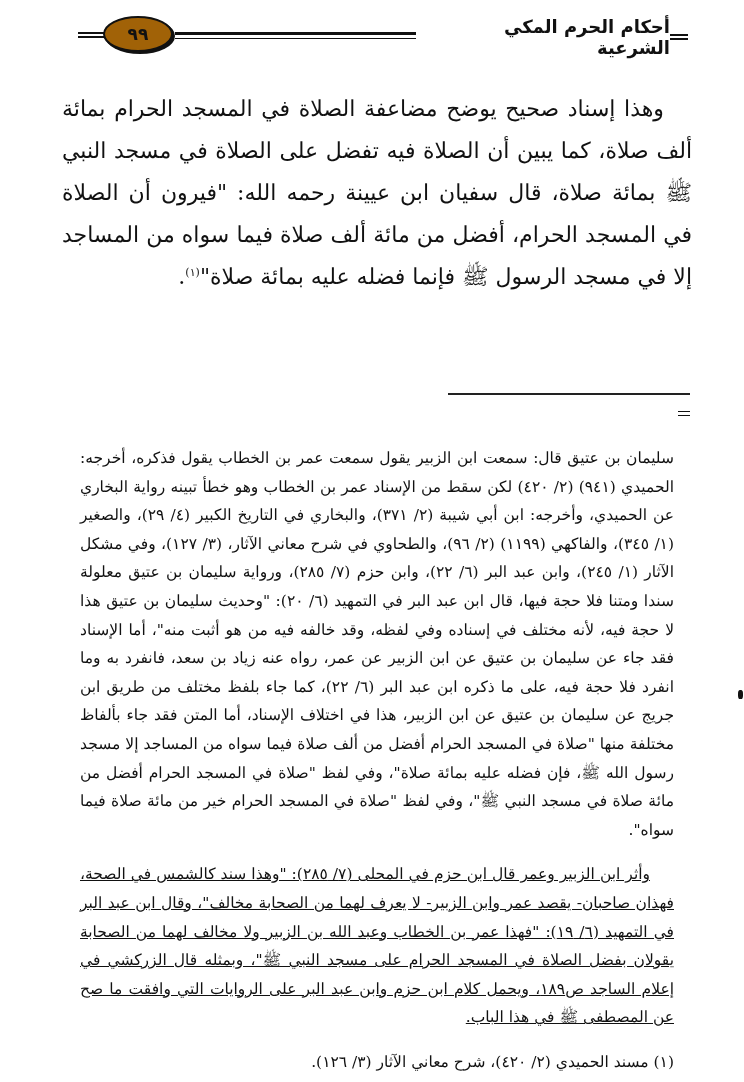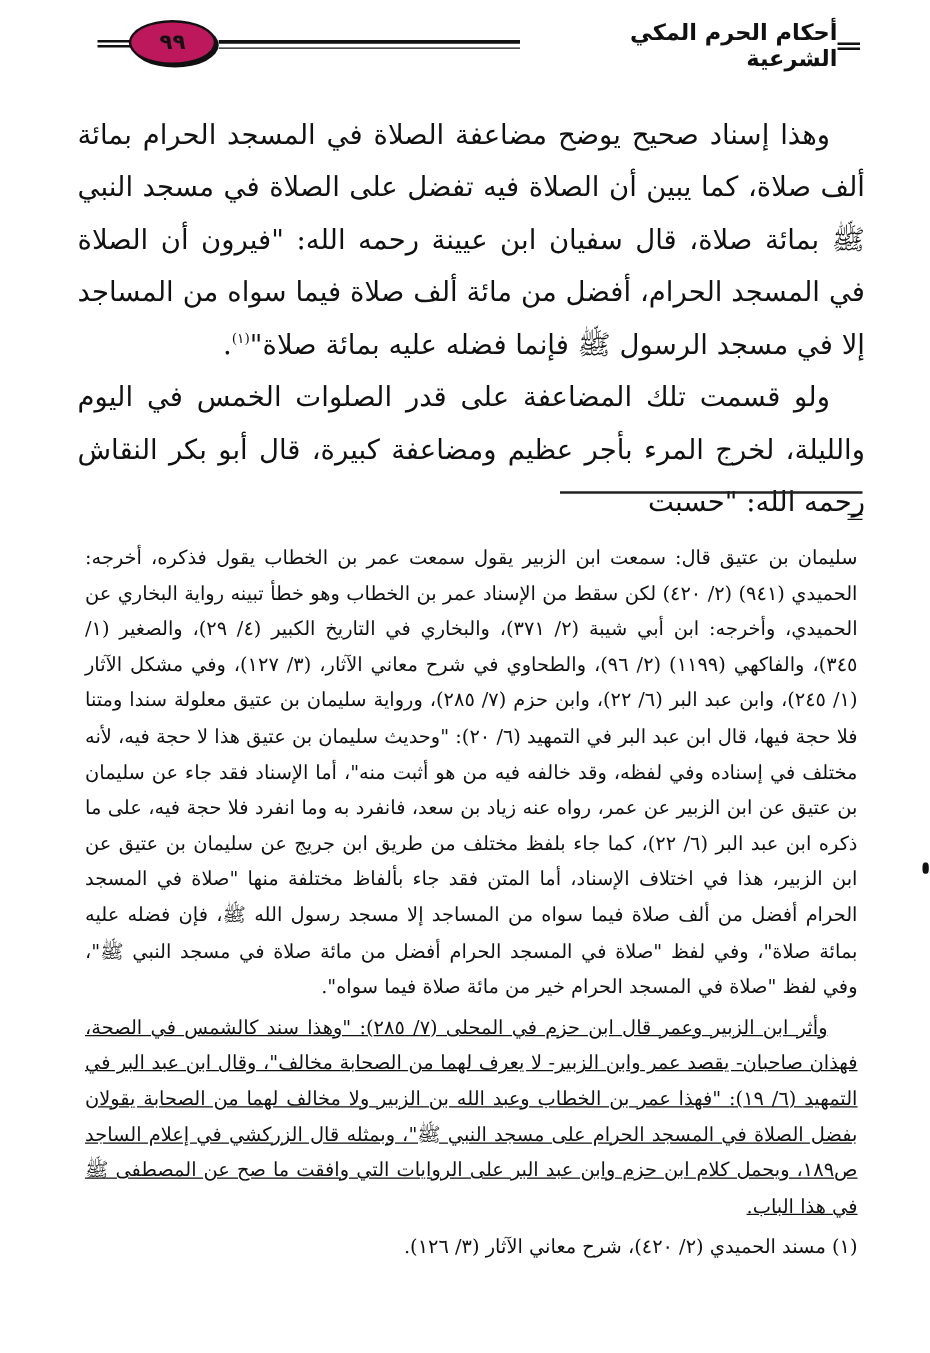--- a/index.html
+++ b/index.html
@@ -35,21 +35,21 @@
     .hdr-oval {
       position: absolute;
       left: 103px;
       top: 4px;
       width: 70px;
       height: 36px;
       border: 2px solid #111;
       border-radius: 50%;
       box-sizing: border-box;
       box-shadow: 2px 2px 0 #111;
-      background: #be185d;
+      background: #a16207;
       display: flex;
       align-items: center;
       justify-content: center;
       font-family: "DejaVu Sans", sans-serif;
       font-size: 17px;
       font-weight: bold;
     }
     .hdr-line-mid {
       position: absolute;
       left: 175px;
@@ -122,21 +122,21 @@
       position: absolute;
       top: 428px;
       left: 64px;
       width: 626px;
       direction: rtl;
       text-align: justify;
       font-size: 15.5px;
       line-height: 28.6px;
     }
     .footnotes p {
-      margin: 4px;
+      margin: 16px;
     }
     .footnotes p.indent { text-indent: 24px; text-decoration: underline; }
     .edge-mark {
       position: absolute;
       left: 738px;
       top: 690px;
       width: 5px;
       height: 9px;
       background: #111;
       border-radius: 40%;
@@ -150,21 +150,20 @@
   <div class="hdr-oval">
     <span>٩٩</span>
   </div>
   <div class="hdr-line-mid"></div>
   <div class="hdr-title">أحكام الحرم المكي الشرعية</div>
   <div class="hdr-mark"></div>
 </div>
 
 <div class="main">
   <p><span>وهذا إسناد صحيح يوضح مضاعفة الصلاة في المسجد الحرام بمائة ألف صلاة، كما يبين أن الصلاة فيه تفضل على الصلاة في مسجد النبي ﷺ بمائة صلاة، قال سفيان ابن عيينة رحمه الله: "فيرون أن الصلاة في المسجد الحرام، أفضل من مائة ألف صلاة فيما سواه من المساجد إلا في مسجد الرسول ﷺ فإنما فضله عليه بمائة صلاة"</span><span class="sup">(١)</span><span>.</span></p>
-  <p>ولو قسمت تلك المضاعفة على قدر الصلوات الخمس في اليوم والليلة، لخرج المرء بأجر عظيم ومضاعفة كبيرة، قال أبو بكر النقاش رحمه الله: "حسبت</p>
 </div>
 
 <div class="fn-sep"></div>
 <div class="fn-cont-mark"></div>
 
 <div class="footnotes">
   <p>سليمان بن عتيق قال: سمعت ابن الزبير يقول سمعت عمر بن الخطاب يقول فذكره، أخرجه: الحميدي (٩٤١) (٢/ ٤٢٠) لكن سقط من الإسناد عمر بن الخطاب وهو خطأ تبينه رواية البخاري عن الحميدي، وأخرجه: ابن أبي شيبة (٢/ ٣٧١)، والبخاري في التاريخ الكبير (٤/ ٢٩)، والصغير (١/ ٣٤٥)، والفاكهي (١١٩٩) (٢/ ٩٦)، والطحاوي في شرح معاني الآثار، (٣/ ١٢٧)، وفي مشكل الآثار (١/ ٢٤٥)، وابن عبد البر (٦/ ٢٢)، وابن حزم (٧/ ٢٨٥)، ورواية سليمان بن عتيق معلولة سندا ومتنا فلا حجة فيها، قال ابن عبد البر في التمهيد (٦/ ٢٠): "وحديث سليمان بن عتيق هذا لا حجة فيه، لأنه مختلف في إسناده وفي لفظه، وقد خالفه فيه من هو أثبت منه"، أما الإسناد فقد جاء عن سليمان بن عتيق عن ابن الزبير عن عمر، رواه عنه زياد بن سعد، فانفرد به وما انفرد فلا حجة فيه، على ما ذكره ابن عبد البر (٦/ ٢٢)، كما جاء بلفظ مختلف من طريق ابن جريج عن سليمان بن عتيق عن ابن الزبير، هذا في اختلاف الإسناد، أما المتن فقد جاء بألفاظ مختلفة منها "صلاة في المسجد الحرام أفضل من ألف صلاة فيما سواه من المساجد إلا مسجد رسول الله ﷺ، فإن فضله عليه بمائة صلاة"، وفي لفظ "صلاة في المسجد الحرام أفضل من مائة صلاة في مسجد النبي ﷺ"، وفي لفظ "صلاة في المسجد الحرام خير من مائة صلاة فيما سواه".</p>
   <p class="indent">وأثر ابن الزبير وعمر قال ابن حزم في المحلى (٧/ ٢٨٥): "وهذا سند كالشمس في الصحة، فهذان صاحبان- يقصد عمر وابن الزبير- لا يعرف لهما من الصحابة مخالف"، وقال ابن عبد البر في التمهيد (٦/ ١٩): "فهذا عمر بن الخطاب وعبد الله بن الزبير ولا مخالف لهما من الصحابة يقولان بفضل الصلاة في المسجد الحرام على مسجد النبي ﷺ"، وبمثله قال الزركشي في إعلام الساجد ص١٨٩، ويحمل كلام ابن حزم وابن عبد البر على الروايات التي وافقت ما صح عن المصطفى ﷺ في هذا الباب.</p>
   <p>(١) مسند الحميدي (٢/ ٤٢٠)، شرح معاني الآثار (٣/ ١٢٦).</p>
 </div>

